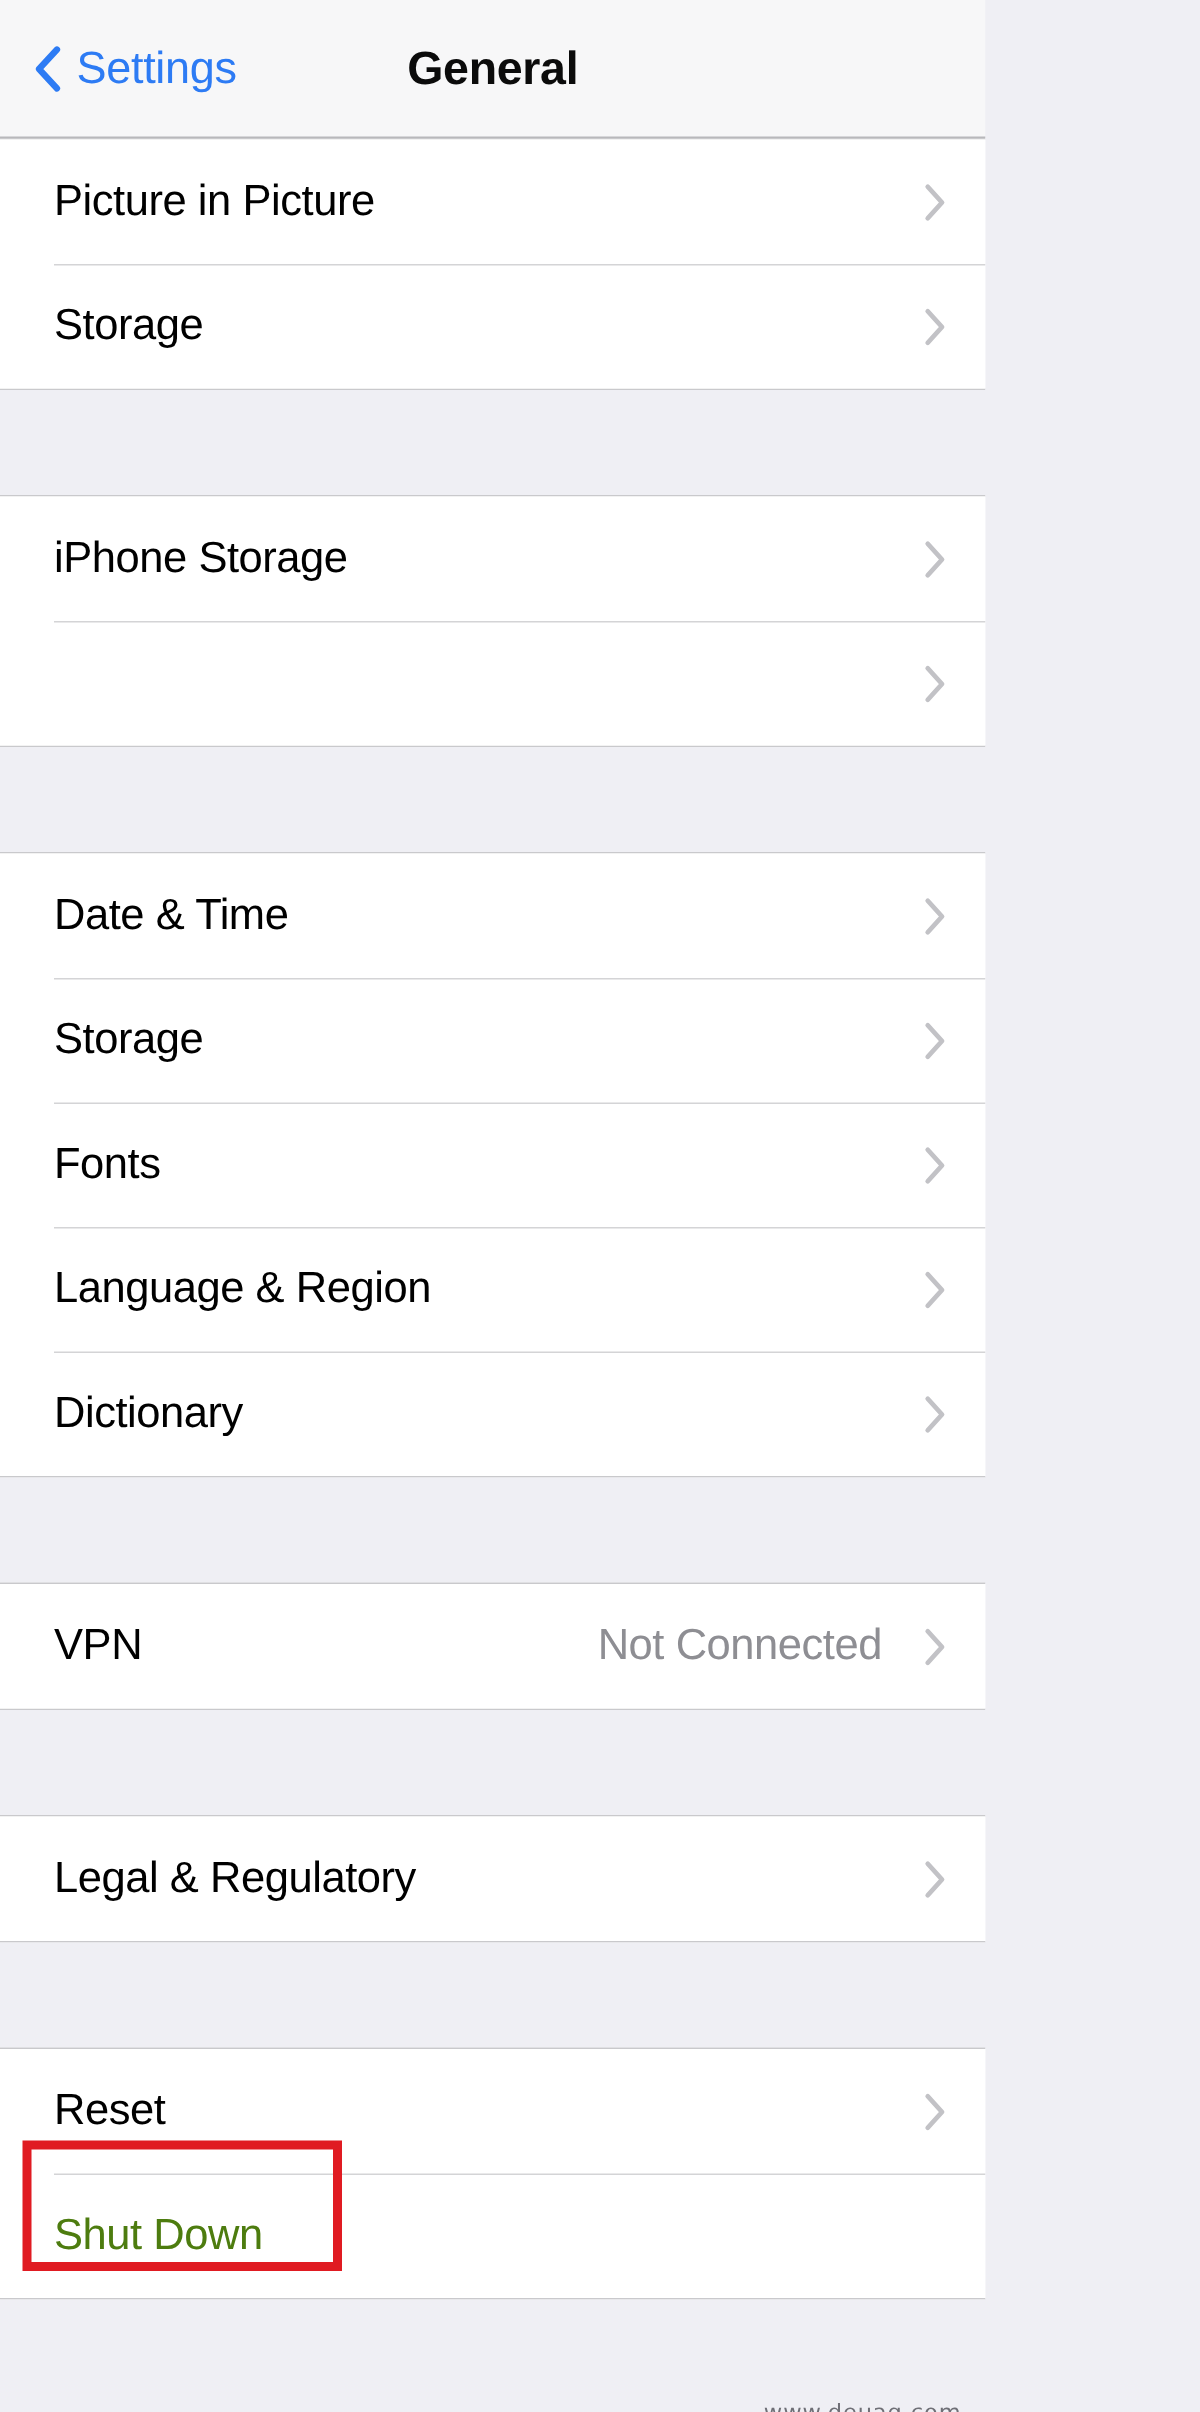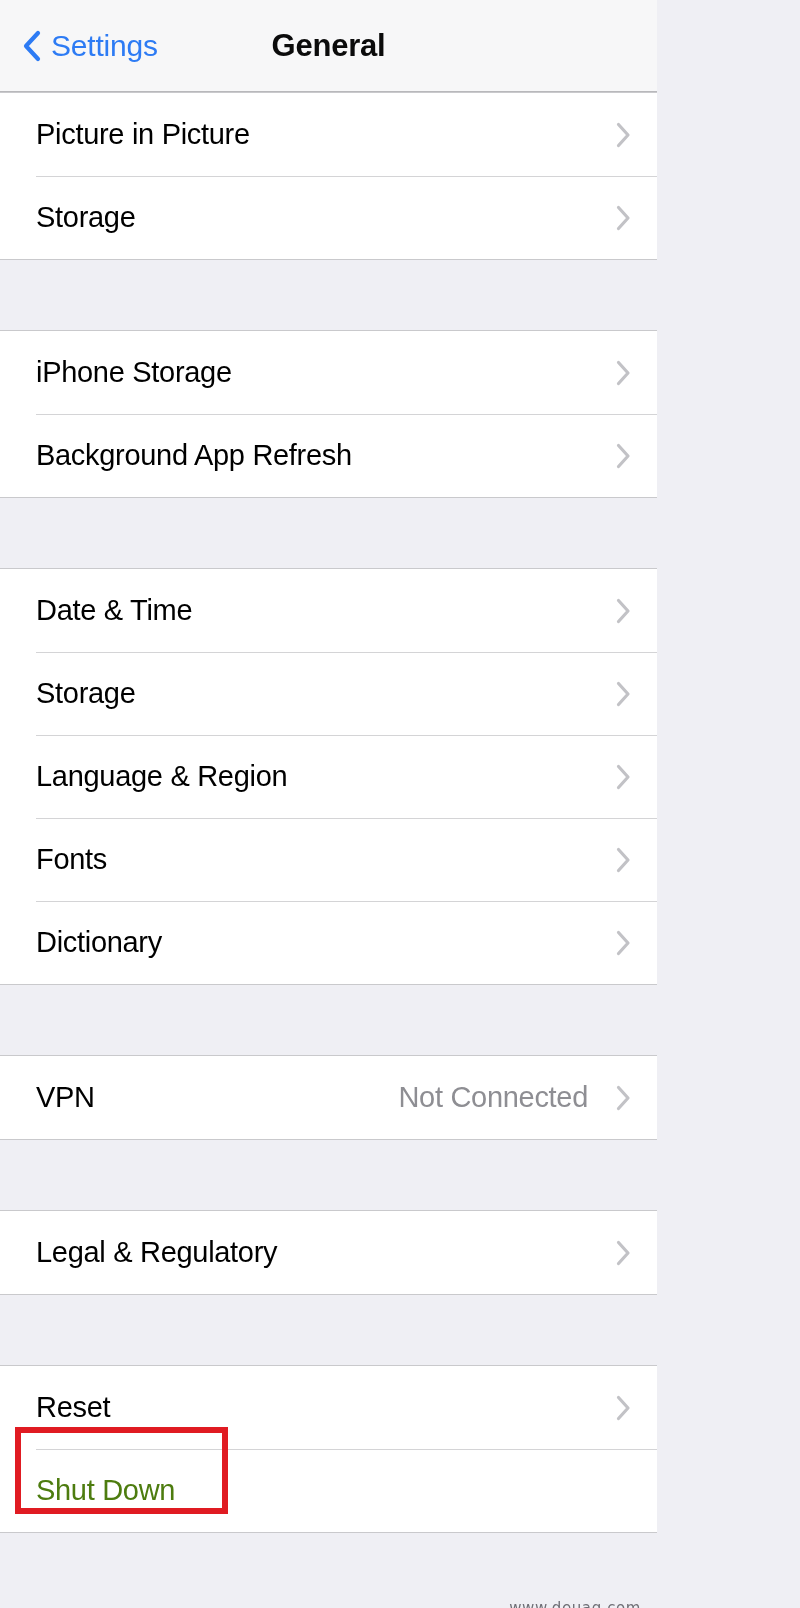--- a/index.html
+++ b/index.html
@@ -184,21 +184,20 @@
           <span class="row-label">iPhone Storage</span>
           <div class="row-right">
             <span class="chevron">
               <svg viewBox="0 0 15 26" width="15" height="26" aria-hidden="true">
                 <polyline points="2.5,2.5 12,13 2.5,23.5" fill="none" stroke="#c2c2c6" stroke-width="3.2" stroke-linecap="round" stroke-linejoin="round"></polyline>
               </svg>
             </span>
           </div>
         </div>
         <div class="row">
-          <span class="row-label">Background App Refresh</span>
           <div class="row-right">
             <span class="chevron">
               <svg viewBox="0 0 15 26" width="15" height="26" aria-hidden="true">
                 <polyline points="2.5,2.5 12,13 2.5,23.5" fill="none" stroke="#c2c2c6" stroke-width="3.2" stroke-linecap="round" stroke-linejoin="round"></polyline>
               </svg>
             </span>
           </div>
         </div>
       </div>
       <div class="gap"></div>
@@ -217,31 +216,31 @@
           <span class="row-label">Storage</span>
           <div class="row-right">
             <span class="chevron">
               <svg viewBox="0 0 15 26" width="15" height="26" aria-hidden="true">
                 <polyline points="2.5,2.5 12,13 2.5,23.5" fill="none" stroke="#c2c2c6" stroke-width="3.2" stroke-linecap="round" stroke-linejoin="round"></polyline>
               </svg>
             </span>
           </div>
         </div>
         <div class="row">
+          <span class="row-label">Fonts</span>
+          <div class="row-right">
+            <span class="chevron">
+              <svg viewBox="0 0 15 26" width="15" height="26" aria-hidden="true">
+                <polyline points="2.5,2.5 12,13 2.5,23.5" fill="none" stroke="#c2c2c6" stroke-width="3.2" stroke-linecap="round" stroke-linejoin="round"></polyline>
+              </svg>
+            </span>
+          </div>
+        </div>
+        <div class="row">
           <span class="row-label">Language &amp; Region</span>
-          <div class="row-right">
-            <span class="chevron">
-              <svg viewBox="0 0 15 26" width="15" height="26" aria-hidden="true">
-                <polyline points="2.5,2.5 12,13 2.5,23.5" fill="none" stroke="#c2c2c6" stroke-width="3.2" stroke-linecap="round" stroke-linejoin="round"></polyline>
-              </svg>
-            </span>
-          </div>
-        </div>
-        <div class="row">
-          <span class="row-label">Fonts</span>
           <div class="row-right">
             <span class="chevron">
               <svg viewBox="0 0 15 26" width="15" height="26" aria-hidden="true">
                 <polyline points="2.5,2.5 12,13 2.5,23.5" fill="none" stroke="#c2c2c6" stroke-width="3.2" stroke-linecap="round" stroke-linejoin="round"></polyline>
               </svg>
             </span>
           </div>
         </div>
         <div class="row">
           <span class="row-label">Dictionary</span>

